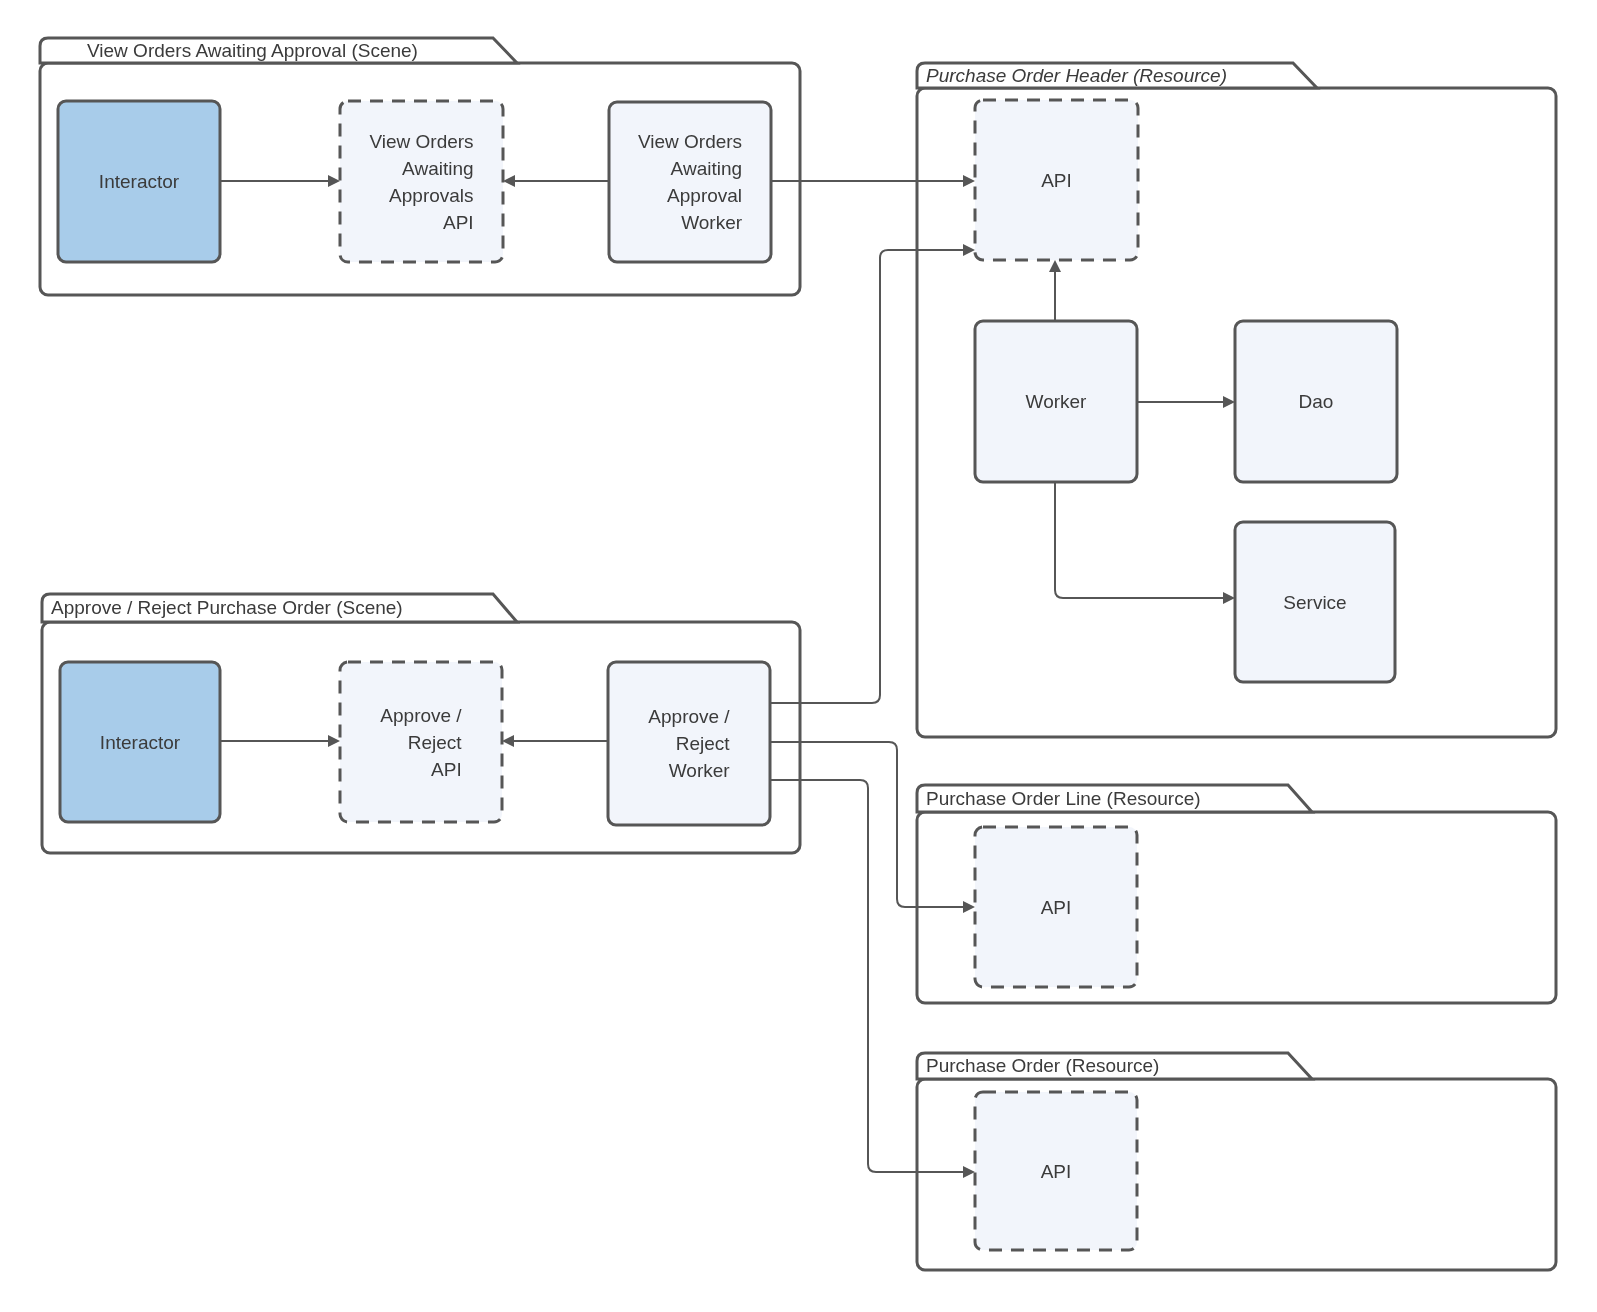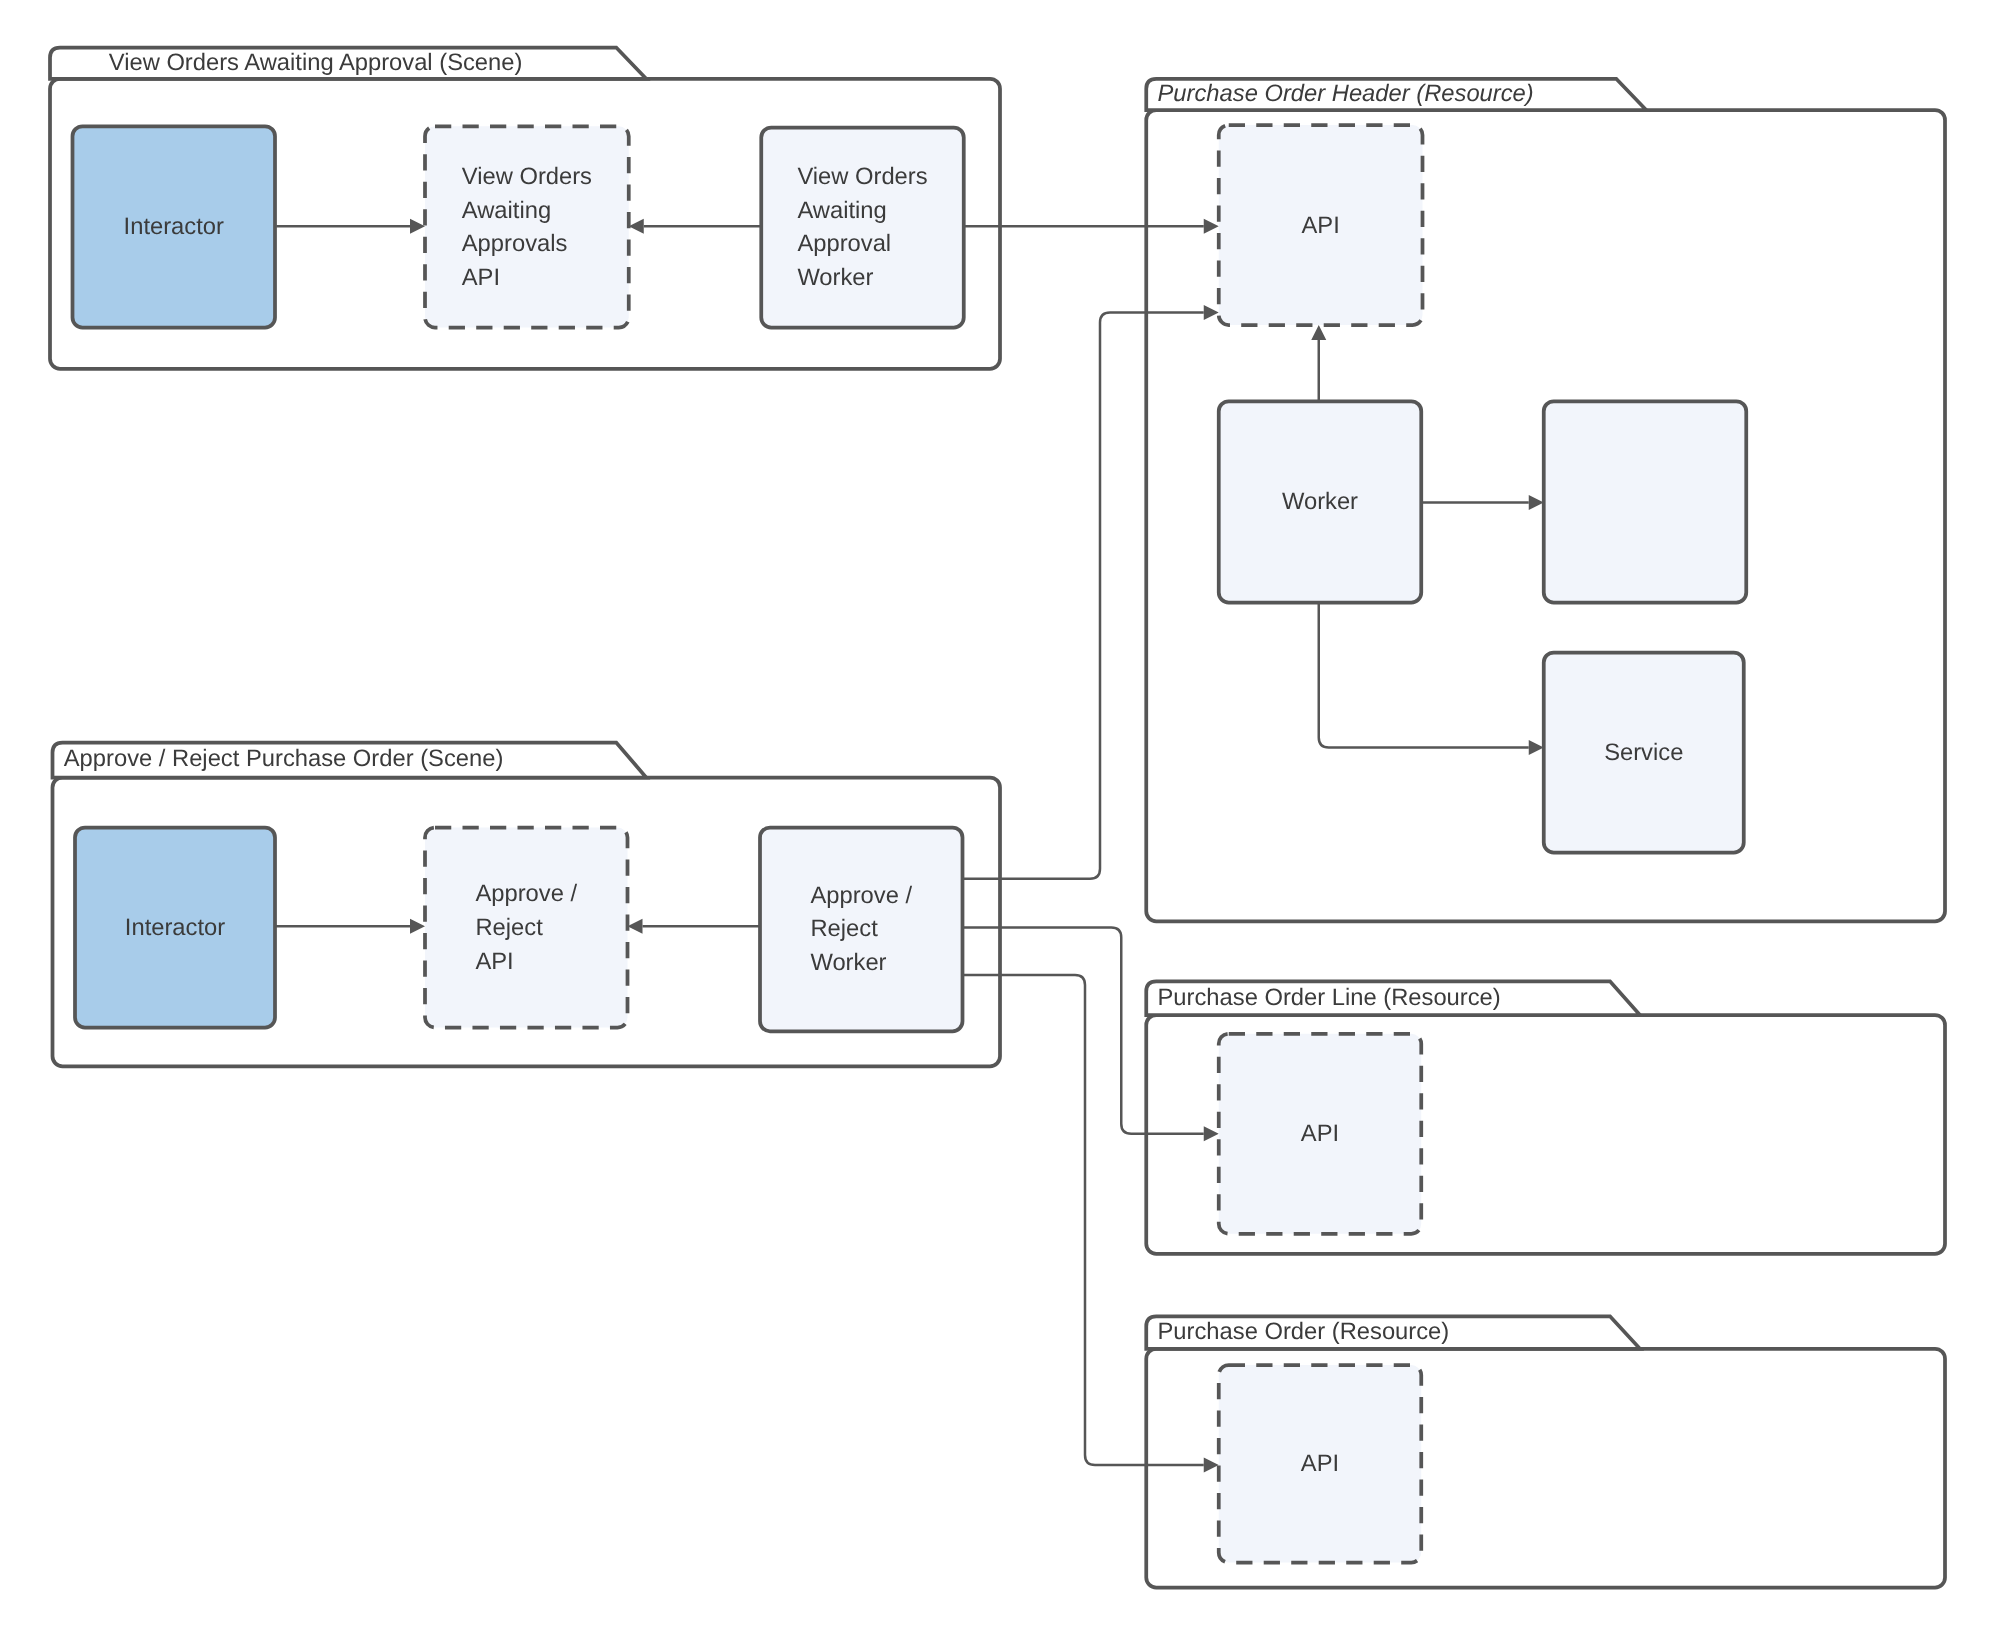--- a/index.html
+++ b/index.html
@@ -26,21 +26,21 @@
     align-items: center;
     font-size: 19px;
     white-space: nowrap;
     color: #3b3b3b;
   }
   .node-label {
     position: absolute;
     display: flex;
     align-items: center;
     justify-content: center;
-    text-align: left;
+    text-align: right;
     font-size: 19px;
     line-height: 27px;
     white-space: pre-line;
     color: #3b3b3b;
   }
 </style>
 </head>
 <body>
 
 <div id="canvas">
@@ -126,19 +126,20 @@
   <div class="node-label" style="left:60px; top:662px; width:160px; height:160px;">Interactor</div>
   <div class="node-label" style="left:340px; top:662px; width:162px; height:160px;">Approve /
 Reject
 API</div>
   <div class="node-label" style="left:608px; top:662px; width:162px; height:163px;">Approve /
 Reject
 Worker</div>
 
   <div class="node-label" style="left:975px; top:100px; width:163px; height:160px;">API</div>
   <div class="node-label" style="left:975px; top:321px; width:162px; height:161px;">Worker</div>
+  <div class="node-label" style="left:1235px; top:321px; width:162px; height:161px;">Dao</div>
   <div class="node-label" style="left:1235px; top:522px; width:160px; height:160px;">Service</div>
 
   <div class="node-label" style="left:975px; top:827px; width:162px; height:160px;">API</div>
 
   <div class="node-label" style="left:975px; top:1092px; width:162px; height:158px;">API</div>
 
 </div>
 
 </body></html>

